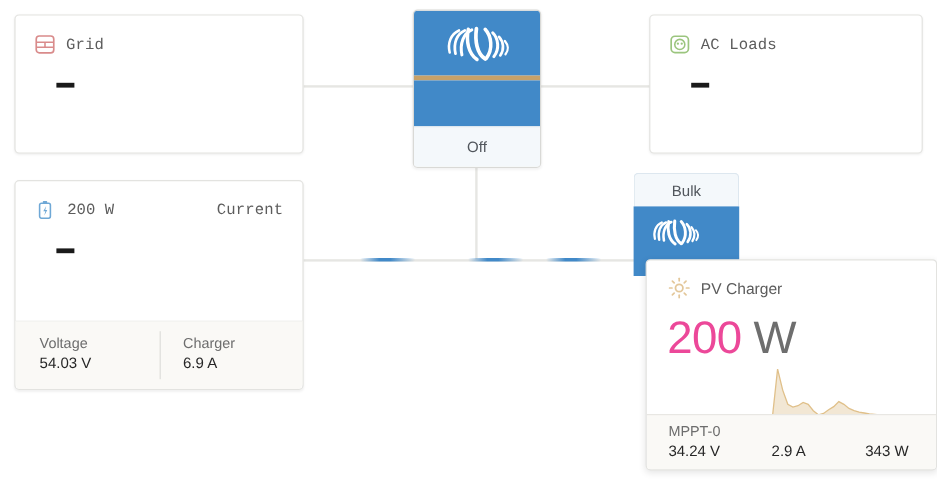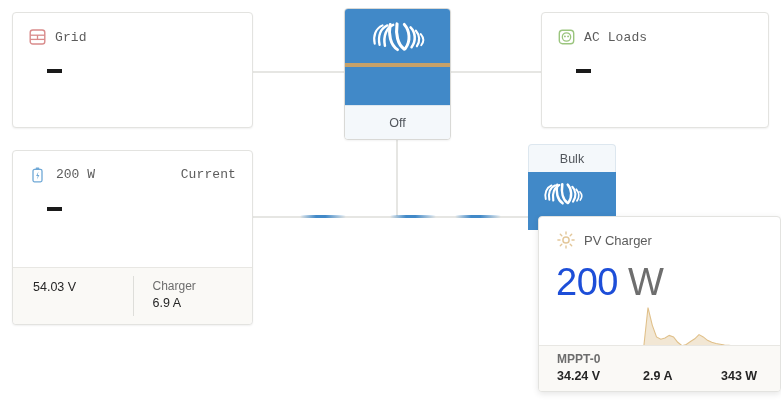--- a/index.html
+++ b/index.html
@@ -139,28 +139,28 @@
     overflow: hidden;
   }
   #pv-tooltip .pv-head {
     display: flex; align-items: center; padding: 14px 12px 0 18px; height: 32px;
   }
   #pv-tooltip .pv-title { font-size: 13px; color: #5c5c5c; margin-left: 10px; }
   #pv-tooltip .pv-big {
     position: absolute; left: 17px; top: 44px;
     font-size: 38px; line-height: 42px; letter-spacing: -0.5px;
   }
-  #pv-tooltip .pv-big .num { color: #1d4ed8; font-weight: 400; margin-top: 20px; }
+  #pv-tooltip .pv-big .num { color: #ec4899; font-weight: 400; margin-top: 20px; }
   #pv-tooltip .pv-big .unit { color: #6e6e6e; font-weight: 400; }
   #pv-tooltip .spark {
     position: absolute; left: 0; right: 0; top: 86px; height: 46px;
   }
   #pv-tooltip .pv-foot {
     position: absolute; left: 0; right: 0; bottom: 0; height: 46px;
-    background: #faf9f6; border-top: 1px solid #e8e7e3; font-weight: bold;
+    background: #faf9f6; border-top: 1px solid #e8e7e3;
   }
   #pv-tooltip .pv-foot .name {
     position: absolute; left: 18px; top: 6px;
     font-size: 12px; color: #6d6d6d;
   }
   #pv-tooltip .pv-foot .vals {
     position: absolute; left: 18px; top: 23px; right: 14px;
     display: flex; font-size: 12.5px; color: #262626;
   }
   #pv-tooltip .pv-foot .vals span:nth-child(1) { width: 86px; }
@@ -221,20 +221,21 @@
           <rect x="6.7" y="1.5" width="3.6" height="2.1" rx="0.6" ry="0.6" fill="#6fa8d6"></rect>
           <path d="M9.5 5.6 L7.1 10.0 L8.8 10.0 L7.9 13.6 L10.4 9.0 L8.7 9.0 Z" fill="#6fa8d6"></path>
         </svg>
       </span>
       <span class="batt-val">200 W</span>
       <span class="card-title right">Current</span>
     </div>
     <div class="dash"></div>
     <div class="card-foot">
       <div class="foot-col">
+        <div class="foot-label">Voltage</div>
         <div class="foot-value">54.03 V</div>
       </div>
       <div class="foot-col">
         <div class="foot-label">Charger</div>
         <div class="foot-value">6.9 A</div>
       </div>
     </div>
   </div>
 
   <div id="inverter">

